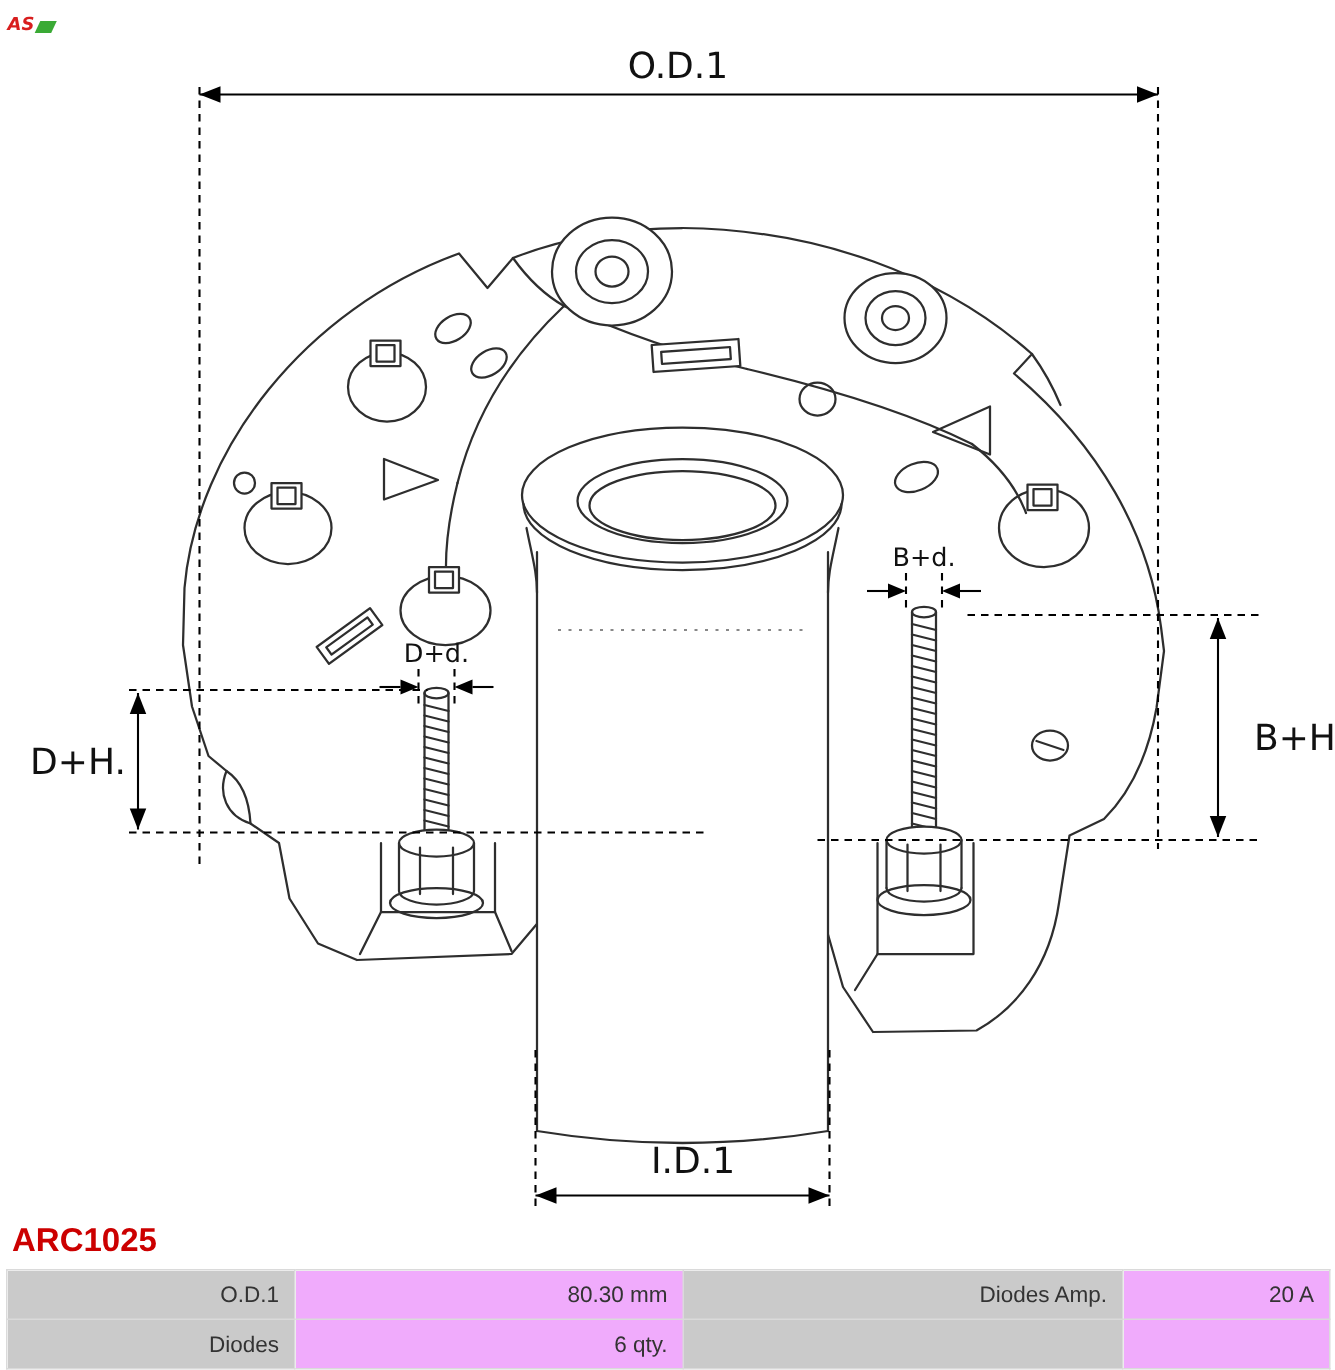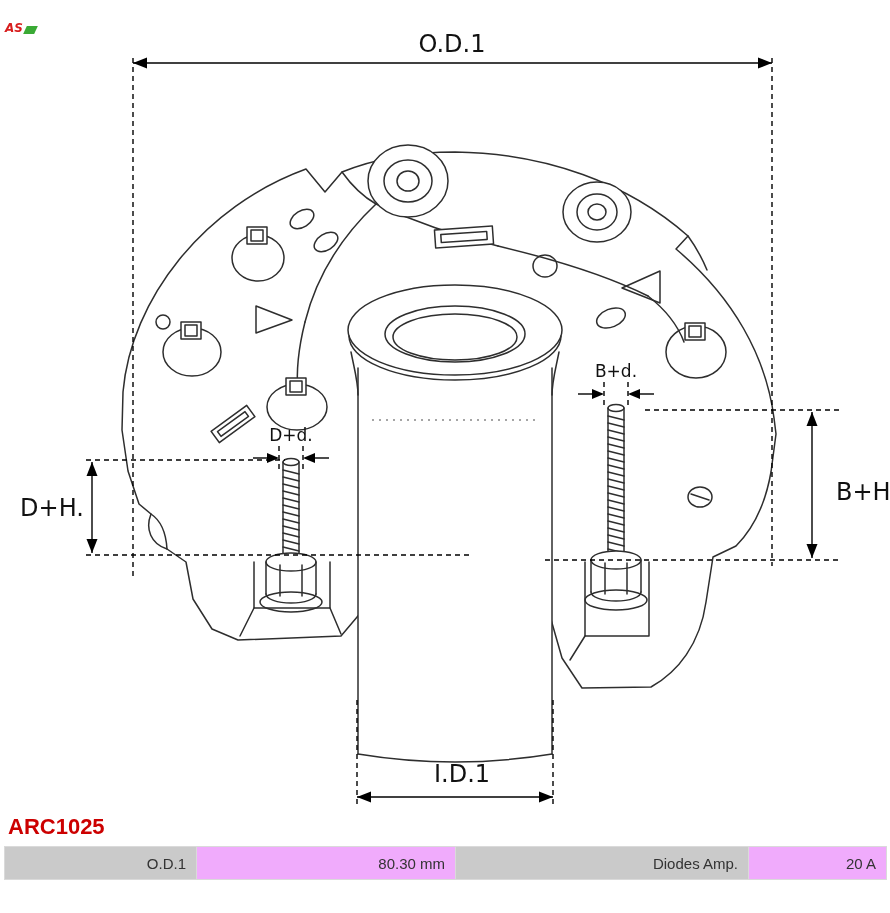--- a/index.html
+++ b/index.html
@@ -1,20 +1,20 @@
 <!DOCTYPE html>
 <html style="--part-number-accent: #cc0000; --table-label-bg: #cacaca; --drawing-line: #2e2e2e;"><head>
 <meta charset="utf-8">
 <style>
   html,body{margin:0;padding:0;}
   body{
     width:890px;height:913px;background:#fff;position:relative;overflow:hidden;
     font-family:"Liberation Sans","DejaVu Sans",sans-serif;color:#333;
   }
-  .logo{position:absolute;top:20px;left:5px;display:flex;align-items:flex-end;gap:2px;height:14px;}
+  .logo{position:absolute;top:8px;left:5px;display:flex;align-items:flex-end;gap:2px;height:14px;}
   .logo-as{color:#d81e1e;font-weight:bold;font-style:italic;font-size:12px;line-height:12px;
     font-family:"DejaVu Sans",sans-serif;}
   .logo-green{display:inline-block;width:11px;height:8px;background:#3aaa35;transform:skewX(-25deg);}
   svg.drawing{display:block;}
   .ln{fill:none;stroke:#2e2e2e;stroke-width:1.5;stroke-linejoin:round;stroke-linecap:round;}
   .fw{fill:#fff;stroke:#2e2e2e;stroke-width:1.5;stroke-linejoin:round;}
   .dim{fill:none;stroke:#000;stroke-width:1.4;}
   .dash{stroke-dasharray:5 4;}
   .arr{fill:#000;stroke:none;}
   .dimtext{font-family:"DejaVu Sans",sans-serif;font-size:24px;fill:#111;}
@@ -220,14 +220,20 @@
       <col style="width:293px">
       <col style="width:138px">
   </colgroup>
   <tbody>
       <tr>
     <td class="lbl">O.D.1</td>
     <td class="val">80.30 mm</td>
     <td class="lbl">Diodes Amp.</td>
     <td class="val">20 A</td>
   </tr>
+  <tr>
+    <td class="lbl">Diodes</td>
+    <td class="val">6 qty.</td>
+    <td class="lbl"></td>
+    <td class="val"></td>
+  </tr>
 </tbody>
   </table>
 
 </body></html>

